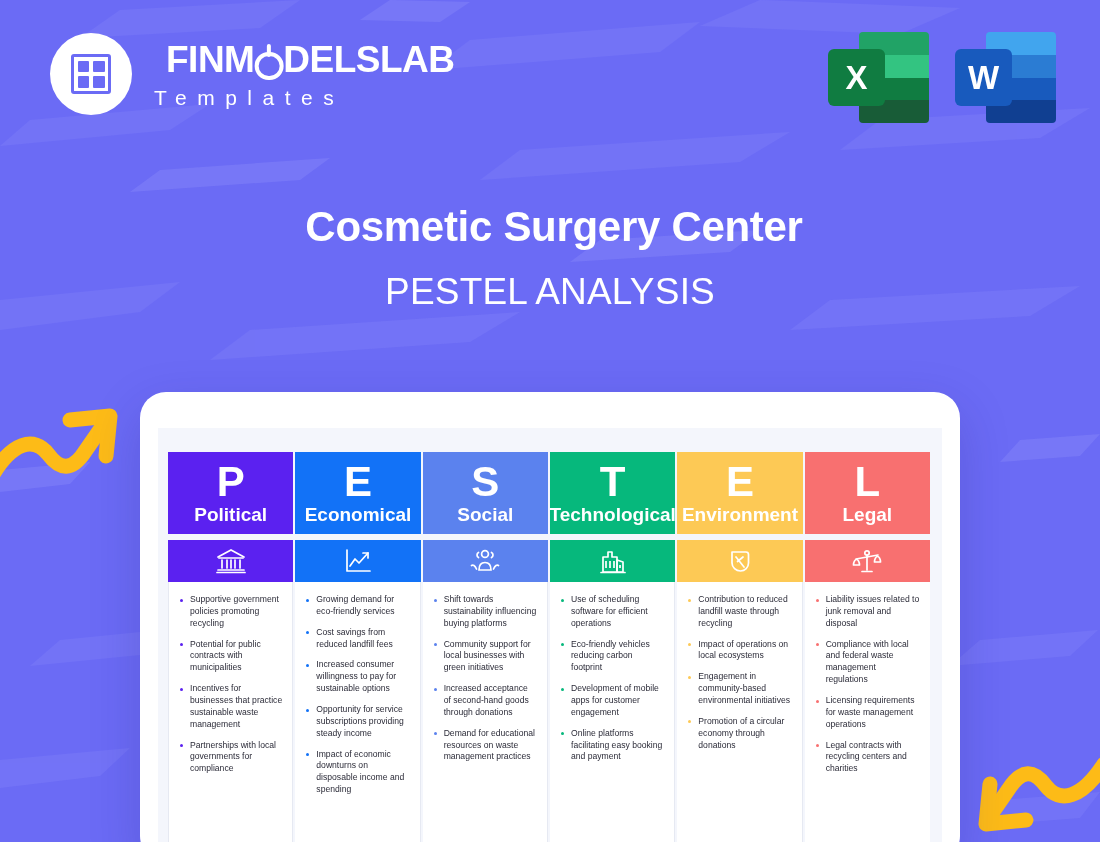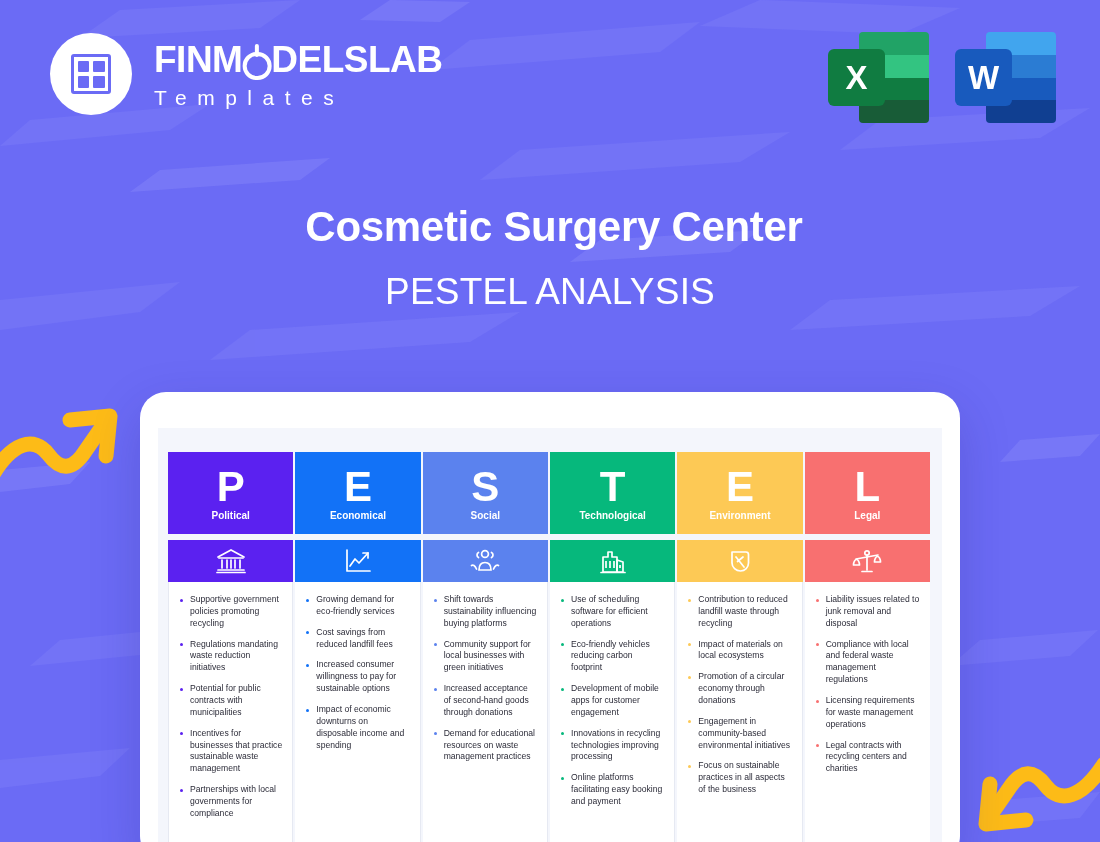--- a/index.html
+++ b/index.html
@@ -71,20 +71,21 @@
 
   #brand-text { display: flex; flex-direction: column; }
 
   #brand-name {
     font-size: 37px;
     font-weight: 800;
     color: #FFFFFF;
     letter-spacing: -0.5px;
     line-height: 1;
     position: relative;
+    margin-left: 12px;
   }
   
   #brand-name .pw {
     position: relative;
     display: inline-block;
     width: 0.78em;
     color: transparent;
   }
   #brand-name .pw::before {
     content: "";
@@ -244,21 +245,21 @@
     justify-content: center;
     gap: 2px;
   }
   .col-letter {
     font-size: 42px;
     font-weight: 800;
     color: #FFFFFF;
     line-height: 1;
   }
   .col-name {
-    font-size: 10px;
+    font-size: 19px;
     font-weight: 600;
     color: #FFFFFF;
     line-height: 1.1;
   }
 
   .col-gap { height: 6px; background: #F4F6FC; }
 
   
   .col-iconband {
     height: 42px;
@@ -397,21 +398,20 @@
             <path d="M2 9 L15 2 L28 9"></path>
             <path d="M3 10 L27 10"></path>
             <path d="M6 12 L6 20 M11 12 L11 20 M15 12 L15 20 M19 12 L19 20 M24 12 L24 20"></path>
             <path d="M2 22 L28 22"></path>
               <path d="M1 24.5 L29 24.5"></path>
           </svg>
         </div>
         <div class="col-body">
           <ul class="bullet-list" style="--dot:#5B21F0">
             <li class="bullet-item">Supportive government policies promoting recycling</li>
-            <li class="bullet-item">Regulations mandating waste reduction initiatives</li>
             <li class="bullet-item">Potential for public contracts with municipalities</li>
             <li class="bullet-item">Incentives for businesses that practice sustainable waste management</li>
             <li class="bullet-item">Partnerships with local governments for compliance</li>
           </ul>
         </div>
       </div>
 
       <div class="pestel-col">
         <div class="col-header" style="background:#1272F7">
           <div class="col-letter">E</div>
@@ -423,20 +423,21 @@
             <path d="M3 2 L3 23 L26 23"></path>
             <path d="M6 18 L11 11 L15 15 L24 5"></path>
             <path d="M19 5 L24 5 L24 10"></path>
           </svg>
         </div>
         <div class="col-body">
           <ul class="bullet-list" style="--dot:#1272F7">
             <li class="bullet-item">Growing demand for eco-friendly services</li>
             <li class="bullet-item">Cost savings from reduced landfill fees</li>
             <li class="bullet-item">Increased consumer willingness to pay for sustainable options</li>
+            <li class="bullet-item">Opportunity for service subscriptions providing steady income</li>
             <li class="bullet-item">Impact of economic downturns on disposable income and spending</li>
           </ul>
         </div>
       </div>
 
       <div class="pestel-col">
         <div class="col-header" style="background:#5B82EE">
           <div class="col-letter">S</div>
           <div class="col-name">Social</div>
         </div>
@@ -473,21 +474,20 @@
             <path d="M18 24 L18 12 L24 14 L24 24 Z"></path>
             <path d="M7 13 L7 20 M11 13 L11 20 M15 13 L15 20 M21 17 L21 20"></path>
             <path d="M2 24.5 L26 24.5" stroke-linecap="round"></path>
           </svg>
         </div>
         <div class="col-body">
           <ul class="bullet-list" style="--dot:#06B87C">
             <li class="bullet-item">Use of scheduling software for efficient operations</li>
             <li class="bullet-item">Eco-friendly vehicles reducing carbon footprint</li>
             <li class="bullet-item">Development of mobile apps for customer engagement</li>
-            <li class="bullet-item">Innovations in recycling technologies improving processing</li>
             <li class="bullet-item">Online platforms facilitating easy booking and payment</li>
           </ul>
         </div>
       </div>
 
       <div class="pestel-col">
         <div class="col-header" style="background:#FDC955">
           <div class="col-letter">E</div>
           <div class="col-name">Environment</div>
         </div>
@@ -495,24 +495,23 @@
         <div class="col-iconband" style="background:#FDC955">
           <svg width="26" height="26" viewBox="0 0 26 26" fill="none" stroke="#FFFFFF" stroke-width="1.7" stroke-linecap="round" stroke-linejoin="round">
             <path d="M5 4 L19 4 C20.5 4, 21.5 5, 21.5 6.5 L21.5 15 C21.5 19.5, 18 23, 13.5 23 C9 23, 5 19.5, 5 15 Z"></path>
             <path d="M9 9 L17 19"></path>
             <path d="M16 9 L10.5 13.5"></path>
           </svg>
         </div>
         <div class="col-body">
           <ul class="bullet-list" style="--dot:#FDC955">
             <li class="bullet-item">Contribution to reduced landfill waste through recycling</li>
-            <li class="bullet-item">Impact of materials on local ecosystems</li>
+            <li class="bullet-item">Impact of operations on local ecosystems</li>
+            <li class="bullet-item">Engagement in community-based environmental initiatives</li>
             <li class="bullet-item">Promotion of a circular economy through donations</li>
-            <li class="bullet-item">Engagement in community-based environmental initiatives</li>
-            <li class="bullet-item">Focus on sustainable practices in all aspects of the business</li>
           </ul>
         </div>
       </div>
 
       <div class="pestel-col">
         <div class="col-header" style="background:#F87070">
           <div class="col-letter">L</div>
           <div class="col-name">Legal</div>
         </div>
         <div class="col-gap"></div>

